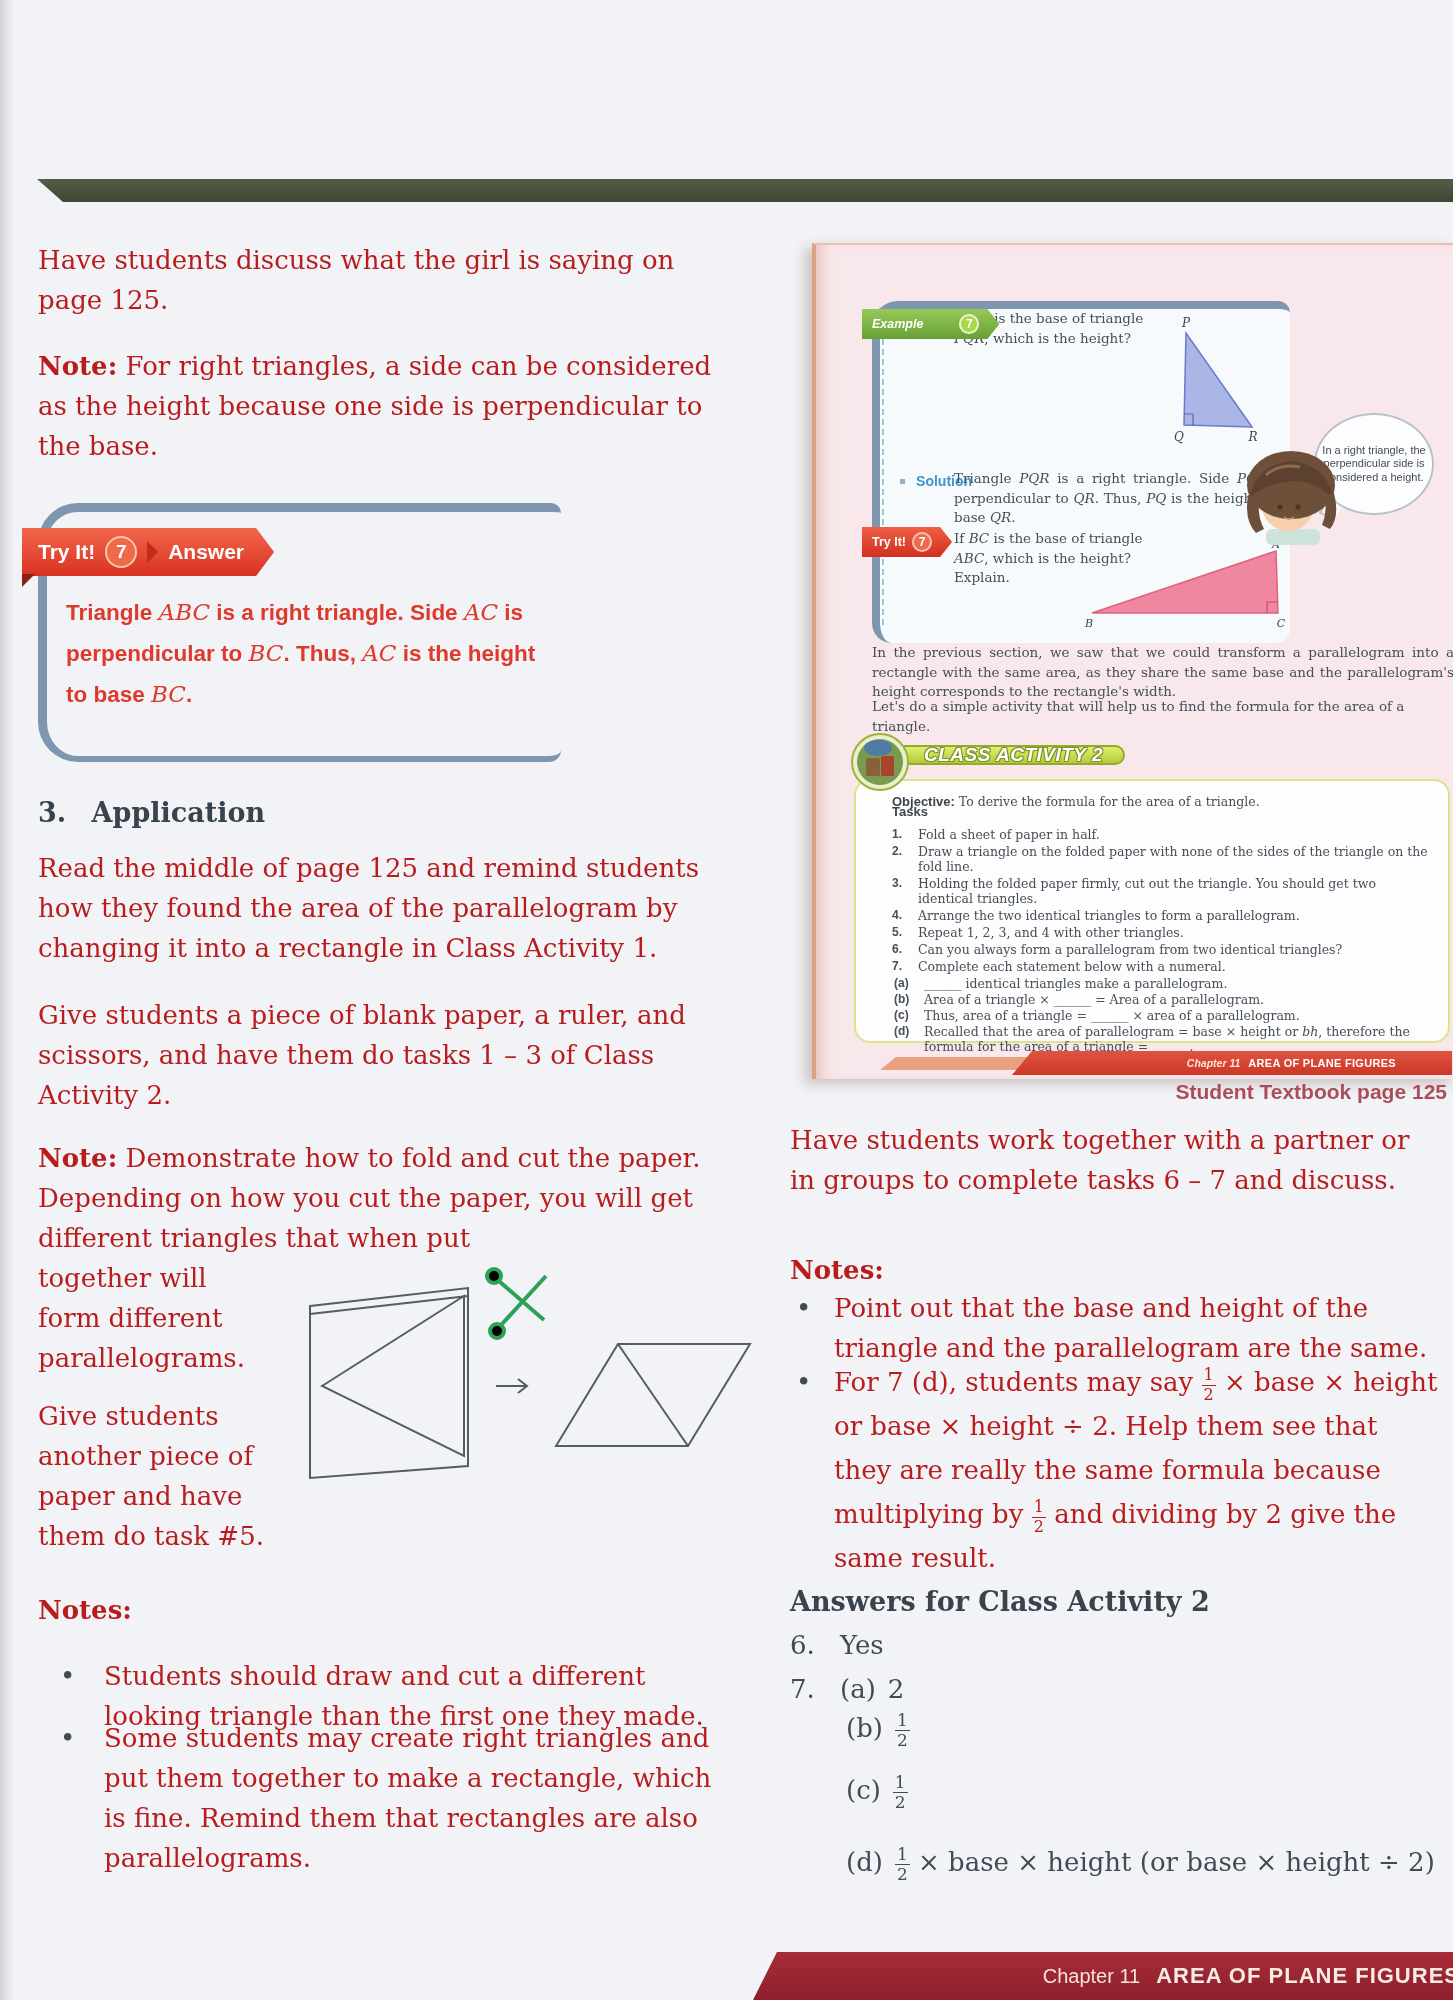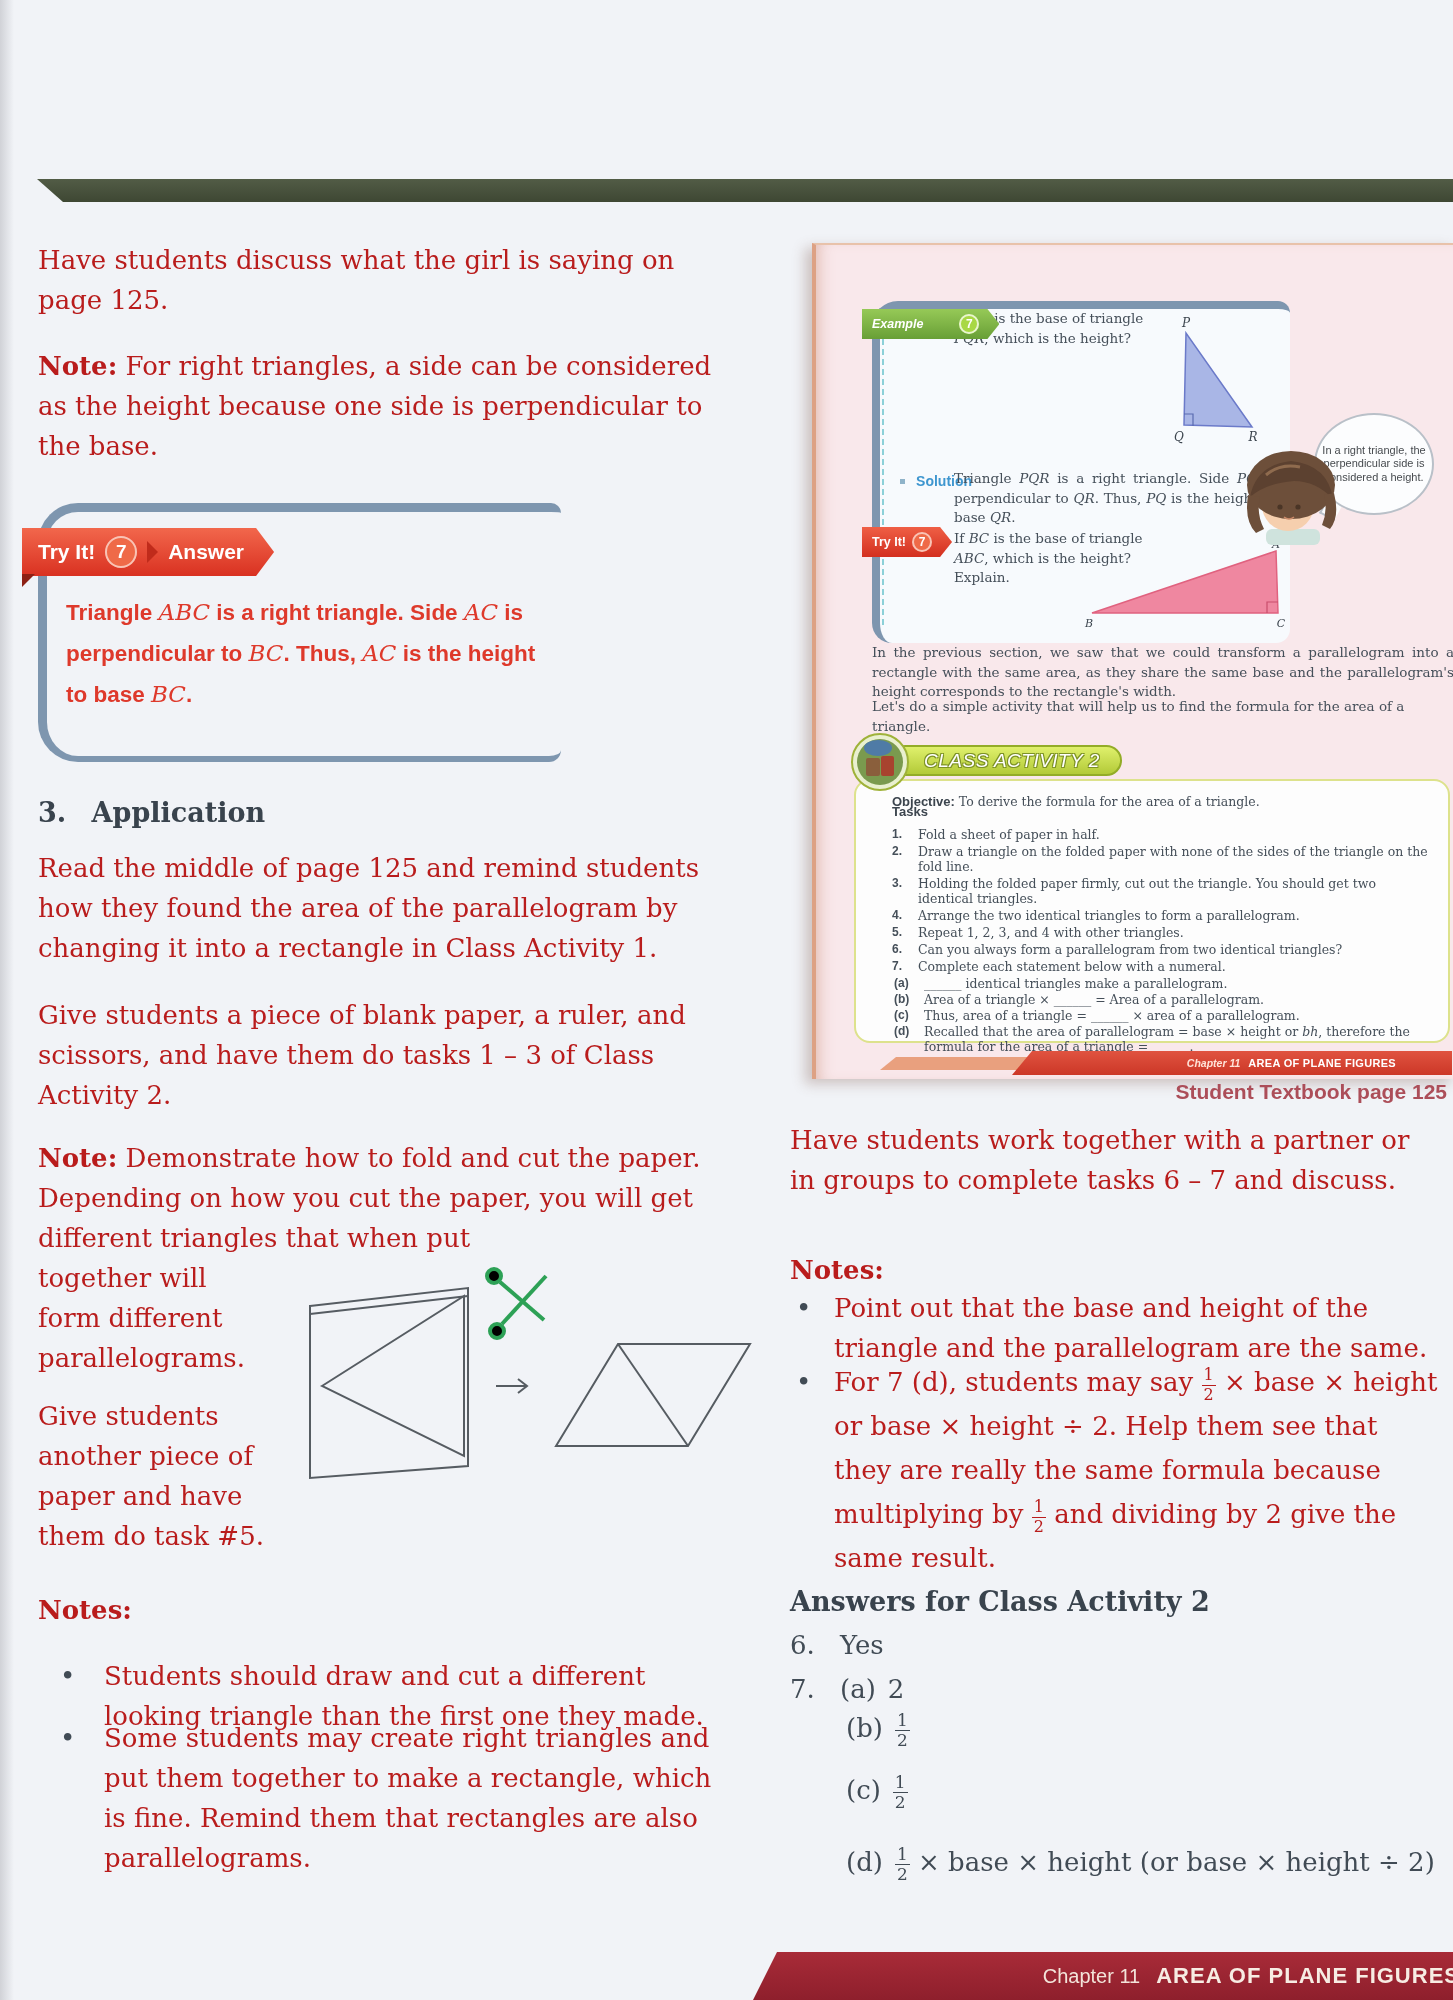--- a/index.html
+++ b/index.html
@@ -68,23 +68,23 @@
   .tb-text{font-size:13.5px;line-height:19.5px;color:#454f59;}
   .tb-just{text-align:justify;}
   .sol-label{color:#3e96cf;font-family:"Liberation Sans",sans-serif;font-weight:bold;font-size:14px;}
   .sol-dot{display:inline-block;width:5px;height:5px;background:#8fb3c9;margin-right:6px;vertical-align:2px;}
   .bubble{left:498px;top:168px;width:120px;height:102px;border-radius:50%;background:#fcfdfe;
     border:2px solid #b9c0c8;display:flex;align-items:center;justify-content:center;text-align:center;
     font-family:"Liberation Sans",sans-serif;font-size:11px;line-height:13.5px;color:#474b4f;padding:6px;box-sizing:border-box;z-index:4;}
   .bubble-tail{left:506px;top:256px;width:15px;height:15px;background:#fcfdfe;
     border-left:2px solid #b9c0c8;border-bottom:2px solid #b9c0c8;transform:rotate(28deg);z-index:3;}
 
-  .ca-pill{left:74px;top:500px;height:31px;display:inline-flex;align-items:center;
+  .ca-pill{left:74px;top:500px;height:20px;display:inline-flex;align-items:center;
     background:linear-gradient(180deg,#dff06c,#b3ca38);border:2px solid #93ac27;border-radius:16px;
-    padding:0 20px 0 32px;font-family:"Liberation Sans",sans-serif;font-weight:normal;font-style:italic;
+    padding:0 20px 0 32px;font-family:"Liberation Sans",sans-serif;font-weight:bold;font-style:italic;
     font-size:19px;letter-spacing:.5px;color:#fff;box-sizing:border-box;
     text-shadow:1px 1px 0 #7d9226,-1px 1px 0 #7d9226,1px -1px 0 #7d9226,-1px -1px 0 #7d9226;}
   .activity-box{left:38px;top:534px;width:596px;height:264px;background:#fdfdfd;
     border:2px solid #dde28c;border-radius:16px;box-sizing:border-box;}
   .act-small{font-size:12.5px;line-height:15px;color:#454f59;}
   .act-label{font-family:"Liberation Sans",sans-serif;font-weight:bold;font-size:13px;color:#3c454e;}
   .task-row{position:relative;padding-left:26px;margin-bottom:2px;}
   .task-row .tnum{position:absolute;left:0;font-weight:bold;font-family:"Liberation Sans",sans-serif;font-size:12px;}
   .sub-row{position:relative;padding-left:30px;margin-bottom:1px;margin-left:2px;}
   .sub-row .tnum{position:absolute;left:0;font-weight:bold;font-family:"Liberation Sans",sans-serif;font-size:12px;}

